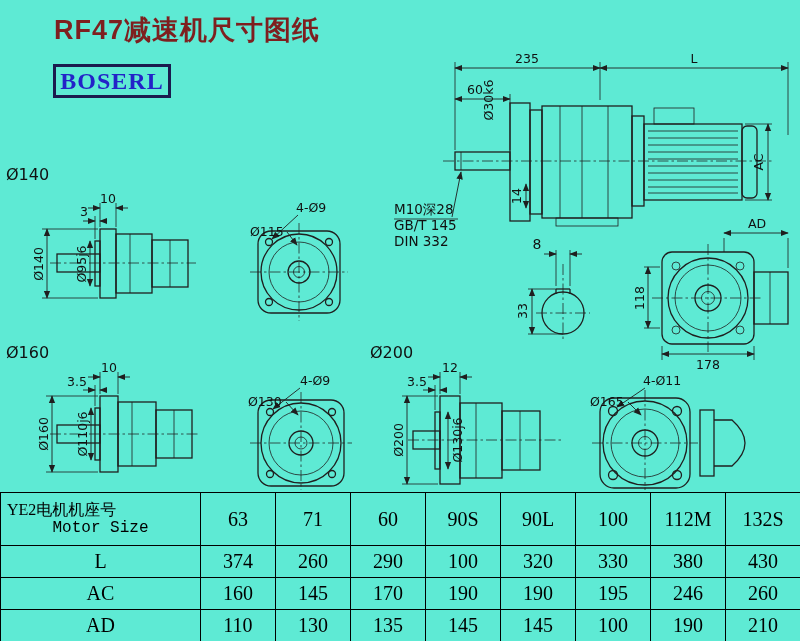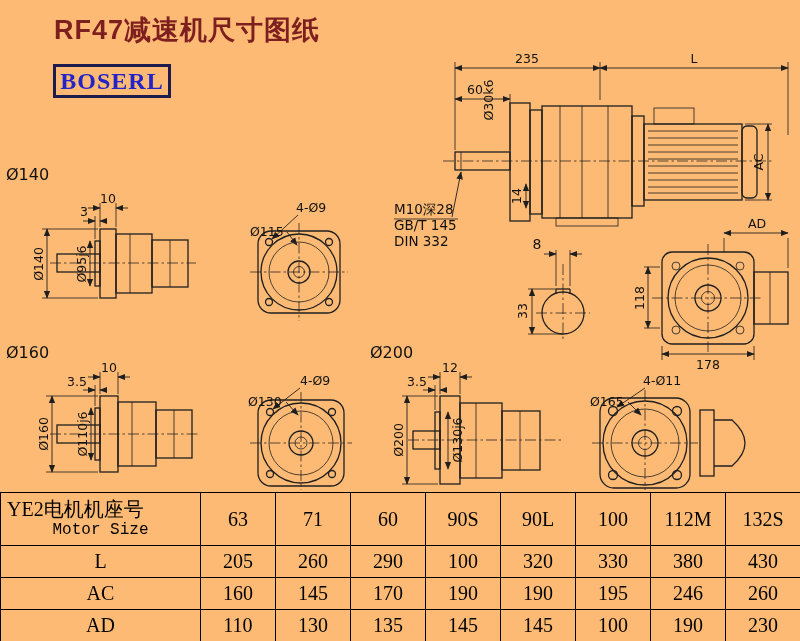--- a/index.html
+++ b/index.html
@@ -1,34 +1,34 @@
 <!DOCTYPE html>
 <html><head>
 <meta charset="utf-8">
 <style>
   html,body{margin:0;padding:0;background:#fff;}
-  .page{position:relative;width:800px;height:641px;background:#fdba74;overflow:hidden;font-family:"Liberation Sans",sans-serif;}
+  .page{position:relative;width:800px;height:641px;background:#5eead4;overflow:hidden;font-family:"Liberation Sans",sans-serif;}
   .title{position:absolute;left:54px;top:12px;font-size:27px;font-weight:bold;color:#7e1f1f;letter-spacing:1px;}
   .logo-box{position:absolute;left:53px;top:64px;width:118px;height:34px;border:3px solid #1b1b4e;display:flex;align-items:center;justify-content:center;box-sizing:border-box;}
   .logo-text{font-family:"Liberation Serif",serif;font-size:24px;font-weight:bold;color:#2323c8;letter-spacing:1px;text-align:center;}
   svg.drawing{position:absolute;left:0;top:0;}
   svg text{font-family:"DejaVu Sans",sans-serif;font-size:12.5px;fill:#111;}
   .mid{text-anchor:middle;}
   .cap{font-size:16px;}
   .note{font-size:13.5px;}
   .lg{font-size:14px;}
   .ln{stroke:#1f1f1f;stroke-width:1.3;fill:none;}
   .thin{stroke:#1f1f1f;stroke-width:0.8;fill:none;}
   .dim{stroke:#1f1f1f;stroke-width:0.9;fill:none;}
   .cl{stroke:#1f1f1f;stroke-width:0.75;fill:none;stroke-dasharray:11 3 2.5 3;}
   table.dim-table{position:absolute;left:0;top:492px;width:800px;border-collapse:collapse;table-layout:fixed;font-family:"Liberation Serif",serif;font-size:20px;color:#000;}
   table.dim-table td{border:1px solid #000;text-align:center;vertical-align:middle;padding:0;overflow:hidden;}
   tr.hrow td{height:52px;}
   tr.vrow td{height:31px;}
-  .hl1{text-align:left;padding-left:6px;font-size:20px;line-height:1.2;}
+  .hl1{text-align:left;padding-left:6px;font-size:16px;line-height:1.2;}
   .hl2{text-align:center;font-family:"Liberation Mono",monospace;font-size:16px;line-height:1.2;}
 </style>
 </head>
 <body>
 
 <div class="page">
 
   <div class="title">RF47减速机尺寸图纸</div>
   <div class="logo-box">
     <span class="logo-text">BOSERL</span>
@@ -337,21 +337,21 @@
         <td>71</td>
         <td>60</td>
         <td>90S</td>
         <td>90L</td>
         <td>100</td>
         <td>112M</td>
         <td>132S</td>
       </tr>
       <tr class="vrow">
         <td>L</td>
-        <td>205</td>
+        <td>374</td>
         <td>260</td>
         <td>290</td>
         <td>100</td>
         <td>320</td>
         <td>330</td>
         <td>380</td>
         <td>430</td>
       </tr>
       <tr class="vrow">
         <td>AC</td>
@@ -366,18 +366,18 @@
       </tr>
       <tr class="vrow">
         <td>AD</td>
         <td>110</td>
         <td>130</td>
         <td>135</td>
         <td>145</td>
         <td>145</td>
         <td>100</td>
         <td>190</td>
-        <td>230</td>
+        <td>210</td>
       </tr>
     </tbody>
   </table>
 
 </div>
 
 </body></html>

